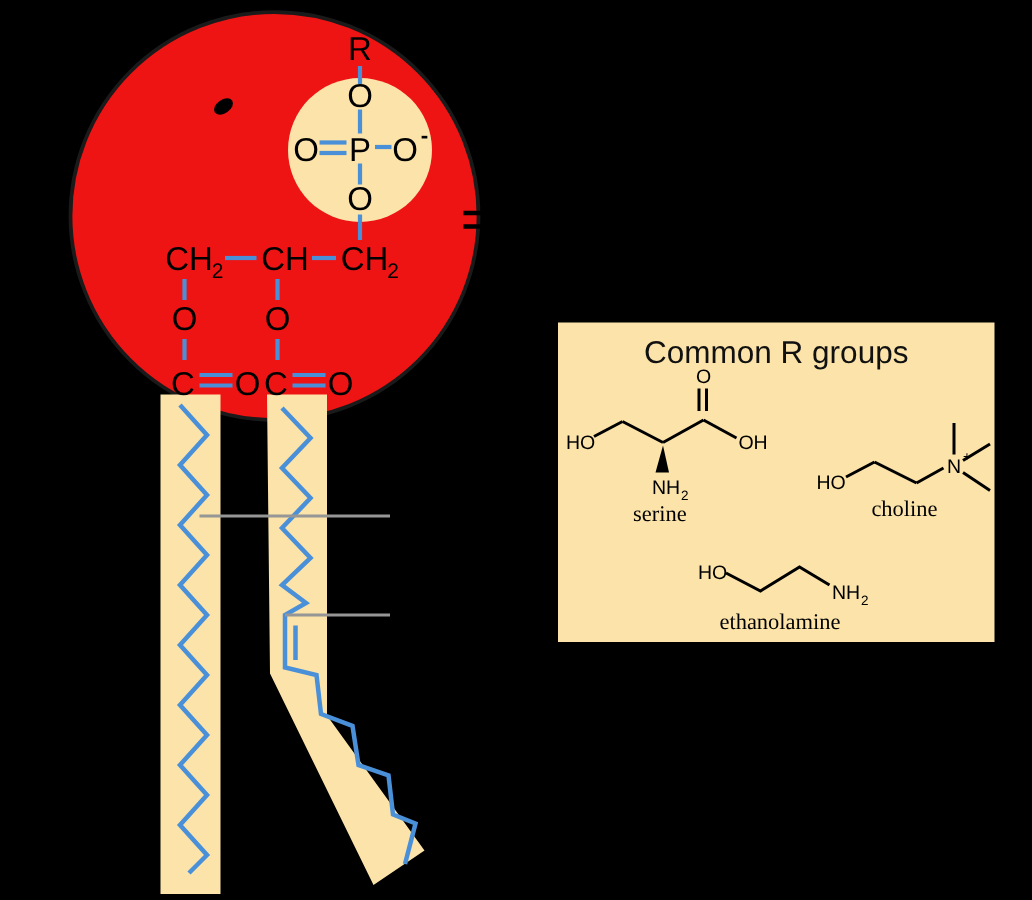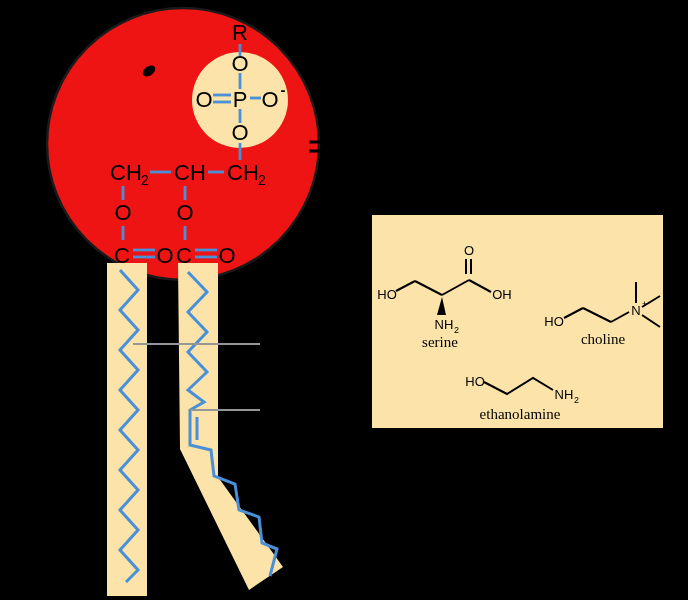--- a/index.html
+++ b/index.html
@@ -107,20 +107,21 @@
     </g>
     <g text-anchor="middle">
       <text class="atom" x="122" y="263">C</text>
       <text class="atom" x="165" y="263">O</text>
       <text class="atom" x="184" y="263">C</text>
       <text class="atom" x="227" y="263">O</text>
     </g>
   </svg>
 
   <div class="rbox">
+    <div class="rbox-title">Common R groups</div>
 
     <svg class="rbox-svg" width="291" height="213" viewBox="0 0 291 213">
 
       <g>
         <g stroke="#000000" stroke-width="2" fill="none">
           <line x1="24" y1="76" x2="43" y2="66"></line>
           <line x1="43" y1="66" x2="70" y2="80"></line>
           <line x1="70" y1="80" x2="97" y2="65"></line>
           <line x1="94" y1="59" x2="94" y2="44"></line>
           <line x1="99" y1="59" x2="99" y2="44"></line>

